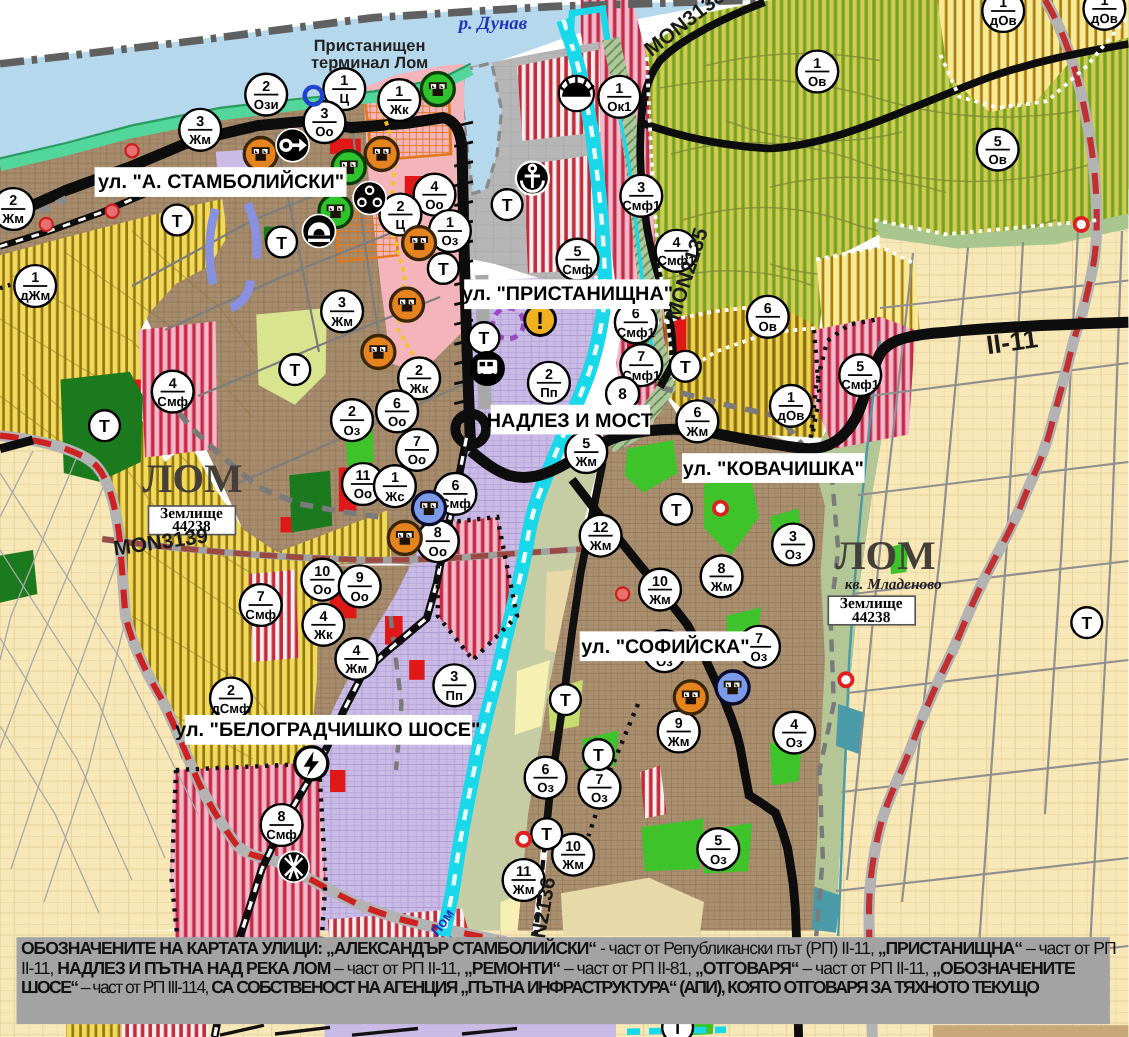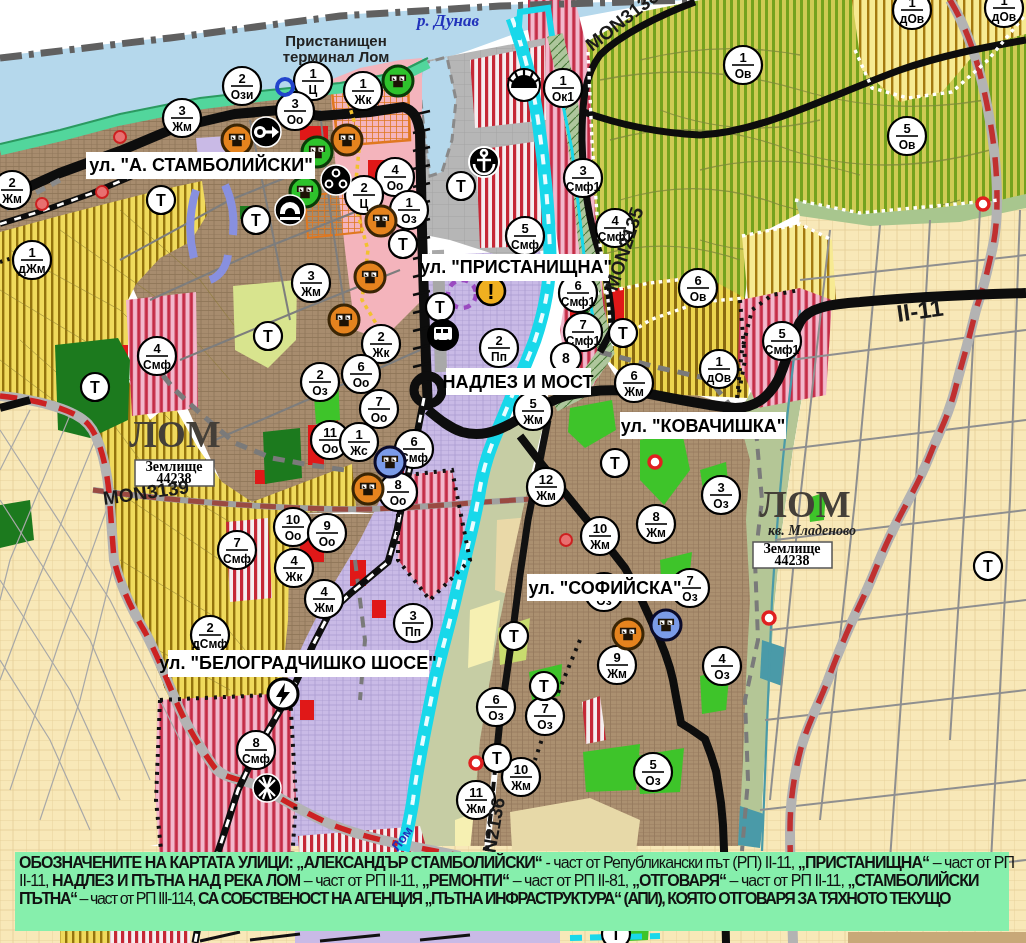--- a/index.html
+++ b/index.html
@@ -1,15 +1,15 @@
 <!DOCTYPE html>
 <html><head><meta charset="utf-8"><style>
 html,body{margin:0;padding:0;width:1026px;height:943px;overflow:hidden;background:#fff;}
 #map{position:relative;width:1026px;height:943px;}
-#cap{position:absolute;left:15px;top:852px;width:994px;height:79px;background:#86efac;
+#cap{position:absolute;left:15px;top:852px;width:994px;height:79px;background:#a3a3a3;
 font-family:"Liberation Sans",sans-serif;font-size:16px;color:#111;padding:2px 0 0 4px;letter-spacing:-1.45px;box-sizing:border-box;}
 #cap .cl{white-space:nowrap;line-height:17.9px;}
 </style></head><body>
 <div id="map"><svg width="1026" height="943" viewBox="0 0 1026 943">
       <defs>
 <pattern id="yh" width="7" height="7" patternUnits="userSpaceOnUse">
   <rect width="7" height="7" fill="#f0da5c"></rect>
   <rect x="2" width="2.4" height="7" fill="#94740e"></rect>
 </pattern>
 <pattern id="oh" width="7" height="7" patternUnits="userSpaceOnUse">
@@ -836,15 +836,15 @@
 <text x="792" y="565" font-family="Liberation Serif, serif" font-size="14" font-weight="bold" text-anchor="middle" fill="#000">44238</text>
 <text x="104" y="505" transform="rotate(-8 104 505)" font-family="Liberation Sans, sans-serif" font-size="19" font-weight="bold" fill="#1a1a1a">MON3139</text>
 <text x="592" y="52" transform="rotate(-38 592 52)" font-family="Liberation Sans, sans-serif" font-size="19" font-weight="bold" fill="#1a1a1a">MON3138</text>
 <text x="617" y="292" transform="rotate(-72 617 292)" font-family="Liberation Sans, sans-serif" font-size="19" font-weight="bold" fill="#1a1a1a">MON2135</text>
 <text x="490" y="884" transform="rotate(-80 490 884)" font-family="Liberation Sans, sans-serif" font-size="19" font-weight="bold" fill="#1a1a1a">MON2136</text>
 <text x="898" y="322" transform="rotate(-8 898 322)" font-family="Liberation Sans, sans-serif" font-size="24" font-weight="bold" fill="#1a1a1a">II-11</text>
 <text x="398" y="852" transform="rotate(-55 398 852)" font-family="Liberation Sans, sans-serif" font-size="13" font-weight="bold" fill="#2233bb">Лом</text>
     </svg>
 <div id="cap">
       <div class="cl" style="letter-spacing:-0.95px"><b>ОБОЗНАЧЕНИТЕ НА КАРТАТА УЛИЦИ: „АЛЕКСАНДЪР СТАМБОЛИЙСКИ“</b> - част от Републикански път (РП) II-11, <b>„ПРИСТАНИЩНА“</b> – част от РП</div>
-      <div class="cl" style="letter-spacing:-0.95px">II-11, <b>НАДЛЕЗ И ПЪТНА НАД РЕКА ЛОМ</b> – част от РП II-11, <b>„РЕМОНТИ“</b> – част от РП II-81, <b>„ОТГОВАРЯ“</b> – част от РП II-11, <b>„СТАМБОЛИЙСКИ</b></div>
-      <div class="cl" style="letter-spacing:-1.45px"><b>ПЪТНА“</b> – част от РП III-114, <b>СА СОБСТВЕНОСТ НА АГЕНЦИЯ „ПЪТНА ИНФРАСТРУКТУРА“ (АПИ), КОЯТО ОТГОВАРЯ ЗА ТЯХНОТО ТЕКУЩО</b></div>
+      <div class="cl" style="letter-spacing:-0.95px">II-11, <b>НАДЛЕЗ И ПЪТНА НАД РЕКА ЛОМ</b> – част от РП II-11, <b>„РЕМОНТИ“</b> – част от РП II-81, <b>„ОТГОВАРЯ“</b> – част от РП II-11, <b>„ОБОЗНАЧЕНИТЕ</b></div>
+      <div class="cl" style="letter-spacing:-1.45px"><b>ШОСЕ“</b> – част от РП III-114, <b>СА СОБСТВЕНОСТ НА АГЕНЦИЯ „ПЪТНА ИНФРАСТРУКТУРА“ (АПИ), КОЯТО ОТГОВАРЯ ЗА ТЯХНОТО ТЕКУЩО</b></div>
     </div>
 </div>
 </body></html>

